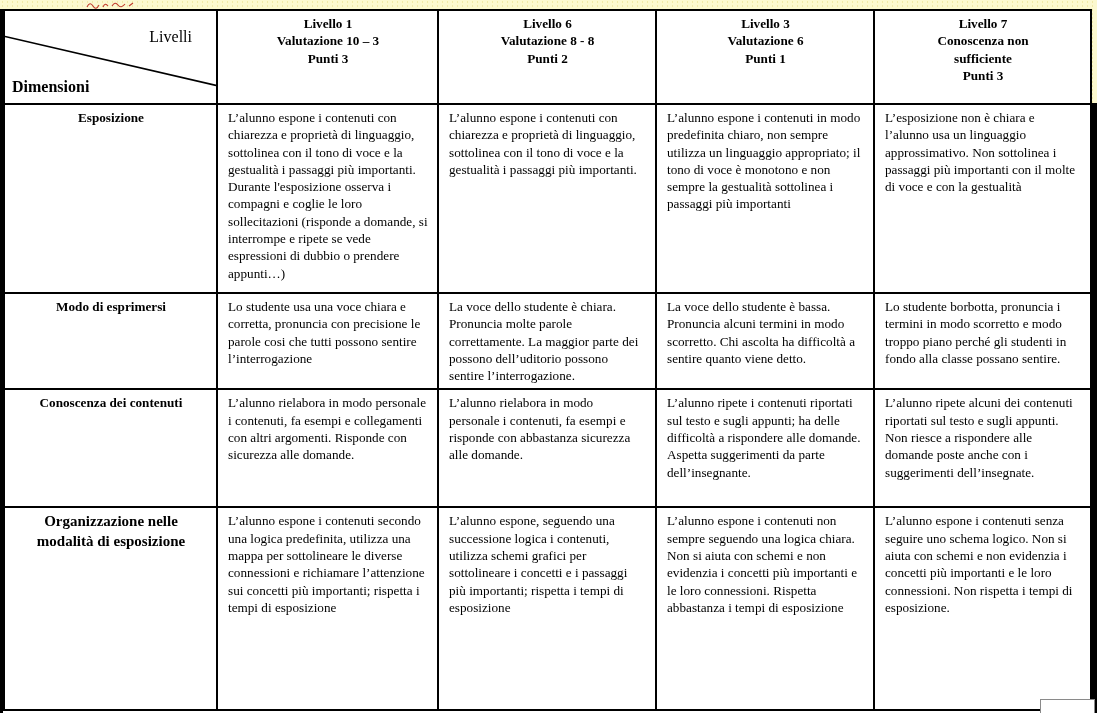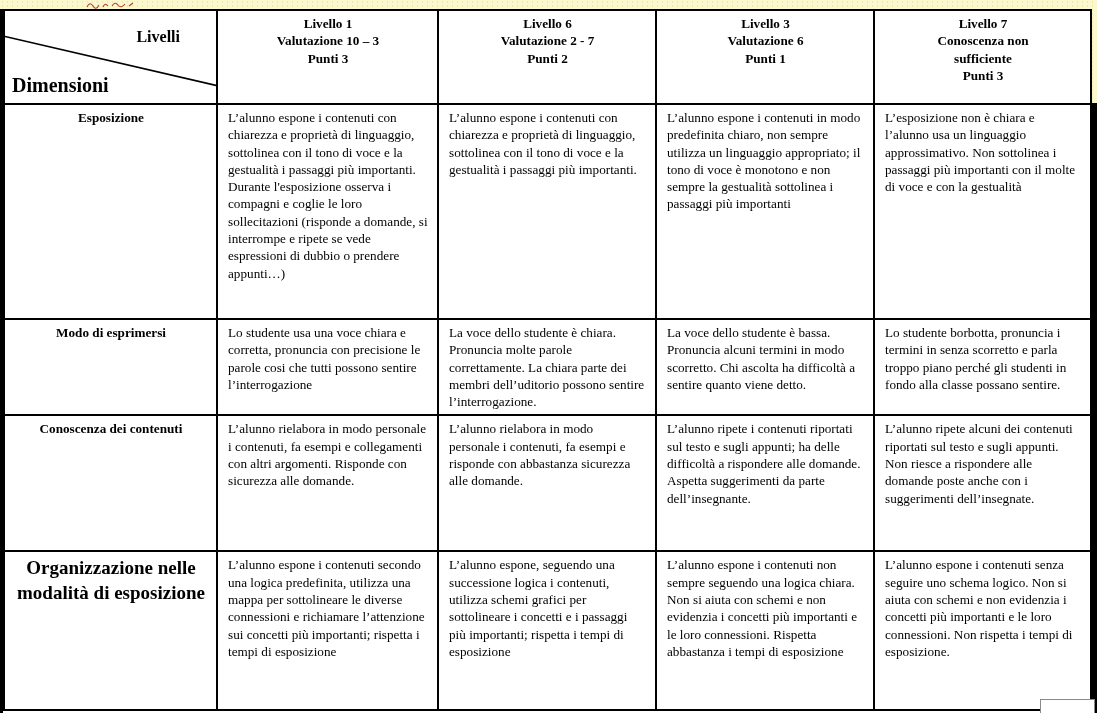--- a/index.html
+++ b/index.html
@@ -51,26 +51,26 @@
   td.level-head .lines{margin:0 auto;}
   td.level-head .narrow{max-width:150px;}
   td.dim-head{
     vertical-align:middle;text-align:center;
     font-weight:bold;font-size:16px;line-height:1.35;
     padding:2px 6px;
   }
   td.corner{position:relative;padding:0;}
   td.corner svg{position:absolute;left:0;top:0;width:100%;height:100%;}
   .corner-top{
-    position:absolute;top:16px;right:36px;
-    font-weight:bold;font-size:16px;
+    position:absolute;top:16px;right:24px;
+    font-weight:normal;font-size:16px;
   }
   .corner-bottom{
     position:absolute;bottom:5px;left:7px;
-    font-weight:bold;font-size:20px;margin-top:28px;
+    font-weight:bold;font-size:16px;margin-top:28px;
   }
 </style>
 </head>
 <body>
 
 <div class="top-strip"></div>
 <svg class="scribble" viewBox="0 0 52 9">
   <path d="M3 7 Q6 1 9 6 T15 5 M19 7 Q21 2 24 6 M28 6 Q31 1 34 5 T41 4 M45 6 L49 3" fill="none" stroke="#c0392b" stroke-width="1.1"></path>
 </svg>
 <div class="left-bar"></div>
@@ -97,66 +97,66 @@
       <td class="level-head">
         <div class="lines">
           <div>Livello 1</div>
           <div>Valutazione 10 – 3</div>
           <div>Punti 3</div>
         </div>
       </td>
       <td class="level-head">
         <div class="lines">
           <div>Livello 6</div>
-          <div>Valutazione 2 - 7</div>
+          <div>Valutazione 8 - 8</div>
           <div>Punti 2</div>
         </div>
       </td>
       <td class="level-head">
         <div class="lines">
           <div>Livello 3</div>
           <div>Valutazione 6</div>
           <div>Punti 1</div>
         </div>
       </td>
       <td class="level-head">
         <div class="lines narrow">
           <div>Livello 7</div>
           <div>Conoscenza non sufficiente</div>
           <div>Punti 3</div>
         </div>
       </td>
     </tr>
 
-    <tr style="height:215px">
+    <tr style="height:189px">
       <td class="dim-head">Esposizione</td>
       <td>L’alunno espone i contenuti con chiarezza e proprietà di linguaggio, sottolinea con il tono di voce e la gestualità i passaggi più importanti. Durante l'esposizione osserva i compagni e coglie le loro sollecitazioni (risponde a domande, si interrompe e ripete se vede espressioni di dubbio o prendere appunti…)</td>
       <td>L’alunno espone i contenuti con chiarezza e proprietà di linguaggio, sottolinea con il tono di voce e la gestualità i passaggi più importanti.</td>
       <td>L’alunno espone i contenuti in modo predefinita chiaro, non sempre utilizza un linguaggio appropriato; il tono di voce è monotono e non sempre la gestualità sottolinea i passaggi più importanti</td>
       <td>L’esposizione non è chiara e l’alunno usa un linguaggio approssimativo. Non sottolinea i passaggi più importanti con il molte di voce e con la gestualità</td>
     </tr>
 
     <tr style="height:85px">
       <td class="dim-head">Modo di esprimersi</td>
       <td>Lo studente usa una voce chiara e corretta, pronuncia con precisione le parole cosi che tutti possono sentire l’interrogazione</td>
-      <td>La voce dello studente è chiara. Pronuncia molte parole correttamente. La chiara parte dei membri dell’uditorio possono sentire l’interrogazione.</td>
+      <td>La voce dello studente è chiara. Pronuncia molte parole correttamente. La maggior parte dei possono dell’uditorio possono sentire l’interrogazione.</td>
       <td>La voce dello studente è bassa. Pronuncia alcuni termini in modo scorretto.  Chi ascolta ha difficoltà a sentire quanto viene detto.</td>
-      <td>Lo studente borbotta, pronuncia i termini in senza scorretto e parla troppo piano perché gli studenti in fondo alla classe possano sentire.</td>
+      <td>Lo studente borbotta, pronuncia i termini in modo scorretto e modo troppo piano perché gli studenti in fondo alla classe possano sentire.</td>
     </tr>
 
-    <tr style="height:136px">
+    <tr style="height:118px">
       <td class="dim-head">Conoscenza dei contenuti</td>
       <td>L’alunno rielabora in modo personale i contenuti, fa esempi e collegamenti con altri argomenti. Risponde con sicurezza alle domande.</td>
       <td>L’alunno rielabora in modo personale i contenuti, fa esempi e risponde con abbastanza sicurezza alle domande.</td>
       <td>L’alunno ripete i contenuti riportati sul testo e sugli appunti; ha delle difficoltà a rispondere alle domande. Aspetta suggerimenti da parte dell’insegnante.</td>
       <td>L’alunno ripete alcuni dei contenuti  riportati sul testo e sugli appunti. Non riesce a rispondere alle domande poste anche con i suggerimenti dell’insegnate.</td>
     </tr>
 
     <tr>
-      <td class="dim-head" style="font-size:19px">Organizzazione nelle modalità di esposizione</td>
+      <td class="dim-head" style="font-size:15px">Organizzazione nelle modalità di esposizione</td>
       <td>L’alunno espone i contenuti secondo una logica predefinita, utilizza una mappa per sottolineare le diverse connessioni e  richiamare l’attenzione sui concetti più importanti; rispetta i tempi di esposizione</td>
       <td>L’alunno espone, seguendo una successione logica  i contenuti, utilizza schemi grafici per sottolineare i concetti e i passaggi più importanti; rispetta i tempi di esposizione</td>
       <td>L’alunno espone i contenuti non sempre seguendo una logica chiara. Non si aiuta con schemi e non evidenzia i concetti più importanti e le loro connessioni. Rispetta abbastanza i tempi di esposizione</td>
       <td>L’alunno espone i contenuti senza seguire uno schema logico. Non si aiuta con schemi e non evidenzia i concetti più importanti e le loro connessioni. Non rispetta i tempi di esposizione.</td>
     </tr>
   </tbody>
 </table>
 
 <div class="cutoff-box"></div>
 

